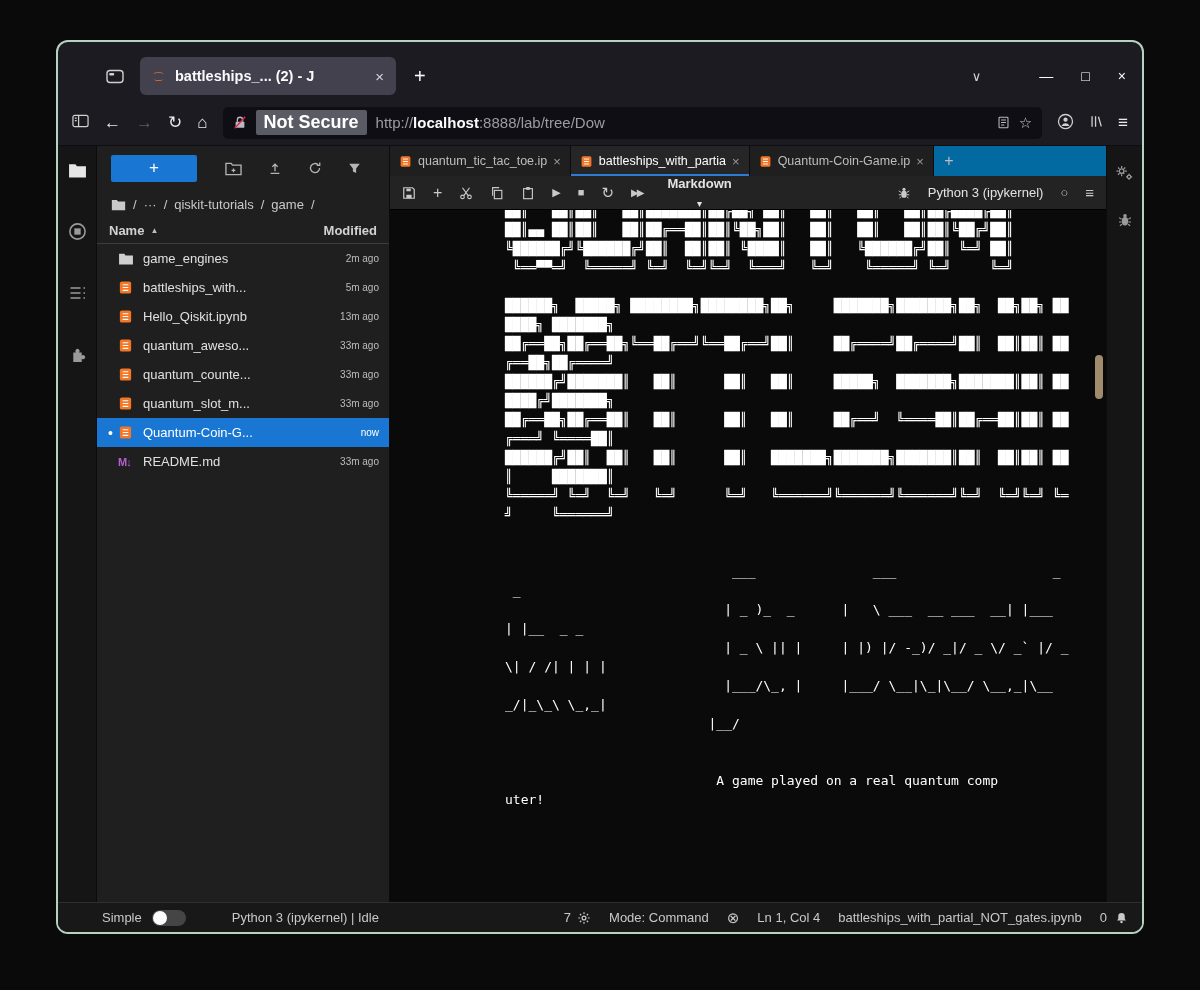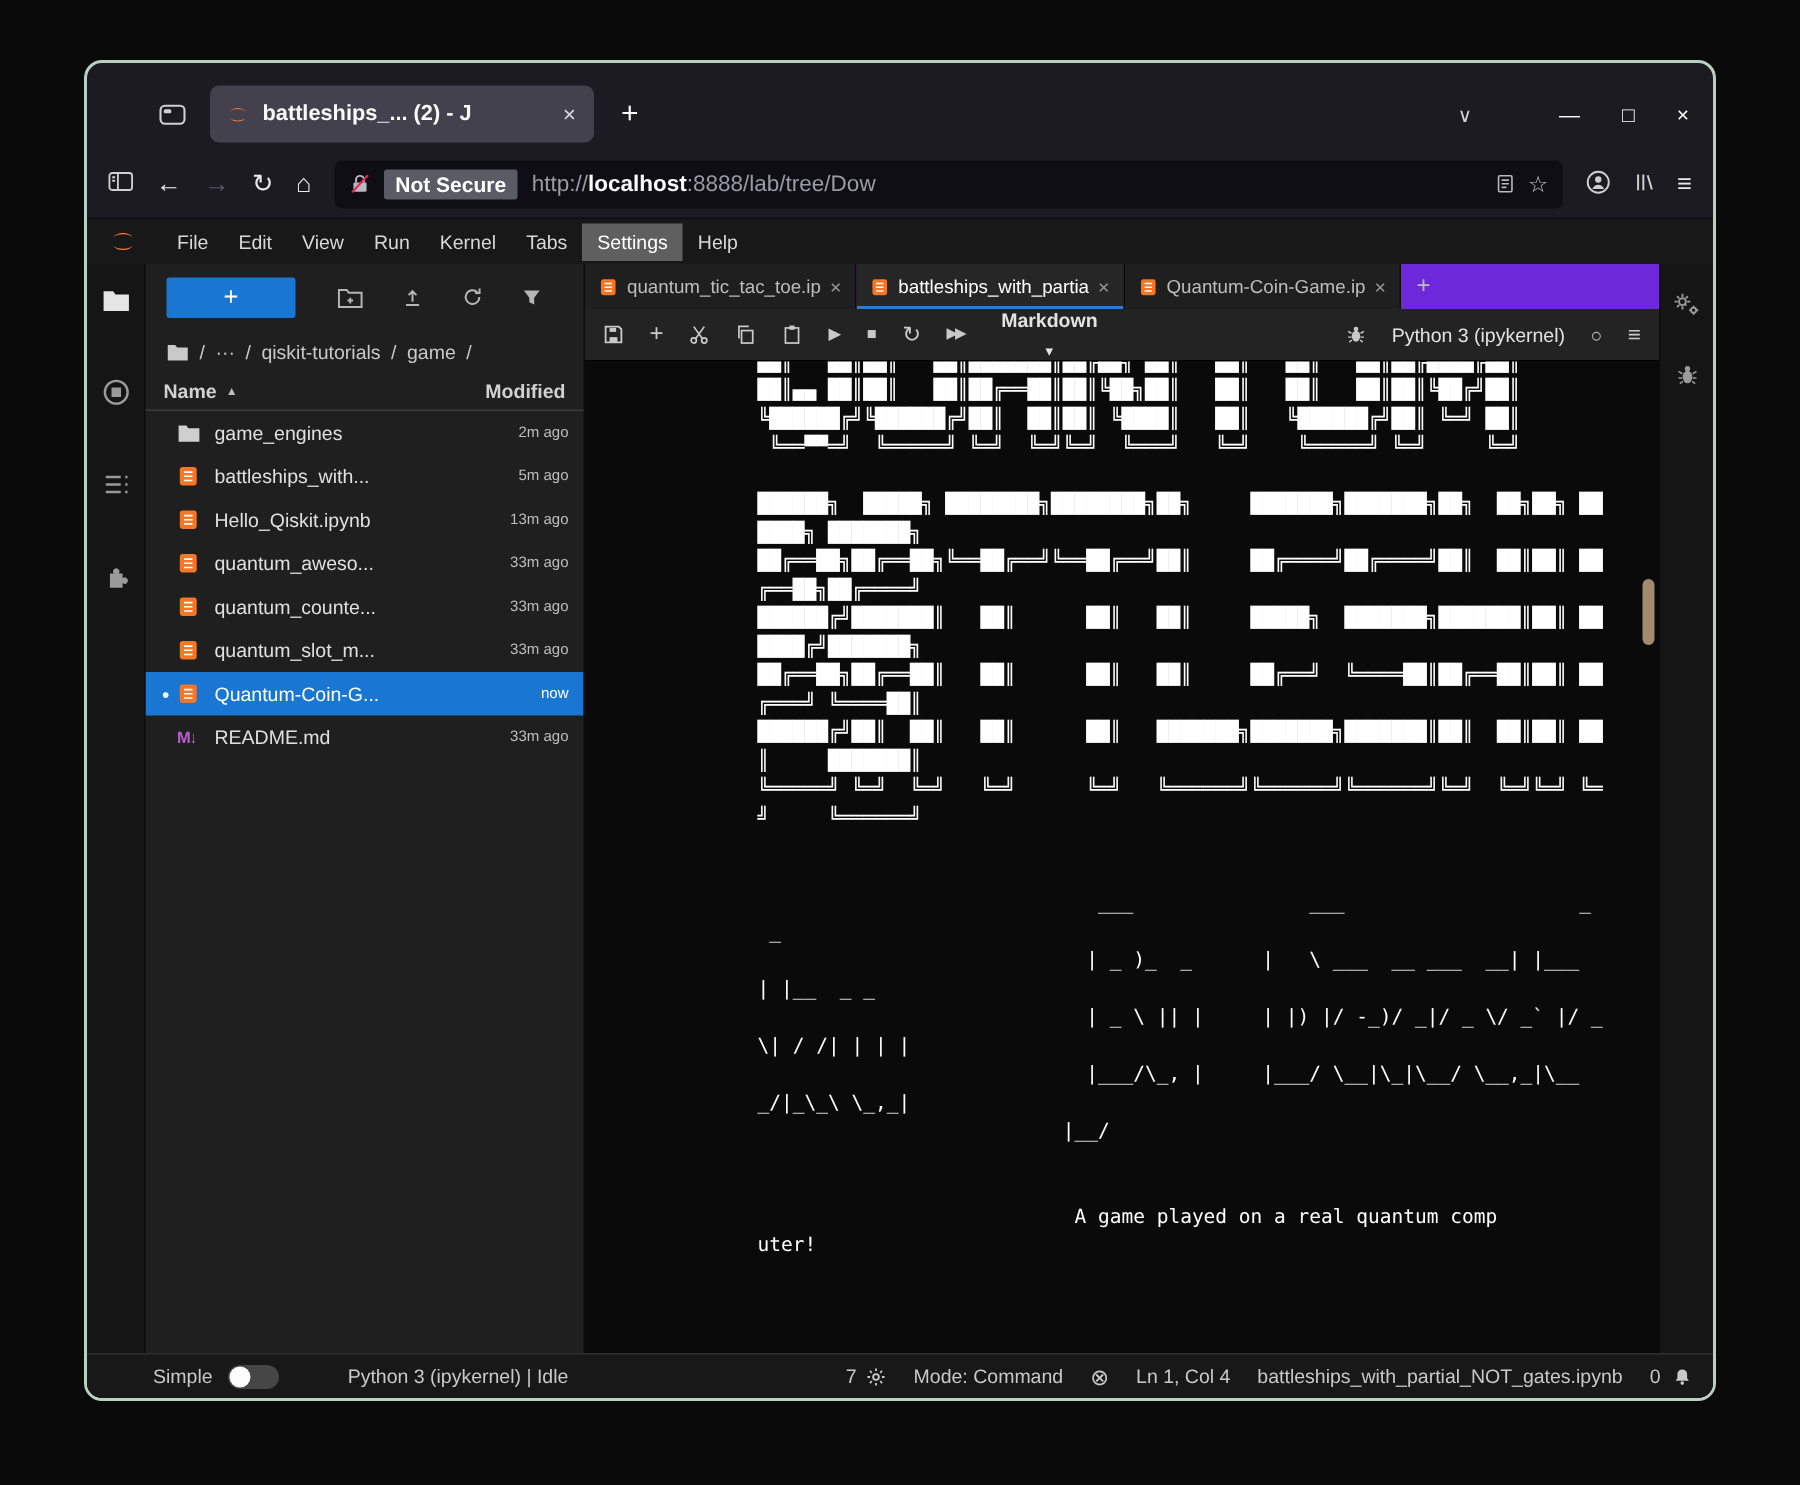--- a/index.html
+++ b/index.html
@@ -19,21 +19,21 @@
   .sp { flex:1; }
   .tchev { color:#d4d4dc; margin-right:30px; font-size:13px; }
   .wc { color:#fbfbfe; margin-left:28px; font-size:14px; }
 
   
   .navbar { flex:0 0 46px; display:flex; align-items:center; padding:0 14px; gap:15px; border-bottom:1px solid #0e0d13; }
   .nav-ic { color:#e8e8f0; font-size:17px; line-height:1; }
   .nav-ic.disabled { color:#5c5b66; }
   .urlbar { flex:1; min-width:0; height:32px; background:#0f0e14; border-radius:5px;
             display:flex; align-items:center; padding:0 10px; gap:9px; }
-  .chip { background:#5b5b66; color:#ffffff; font-size:14px; font-weight:700; padding:2px 8px; border-radius:2px; white-space:nowrap; }
+  .chip { background:#5b5b66; color:#ffffff; font-size:18px; font-weight:700; padding:2px 8px; border-radius:2px; white-space:nowrap; }
   .url { font-size:15px; color:#9b9ba4; white-space:nowrap; overflow:hidden; min-width:0; flex:1; }
   .url .host { color:#fbfbfe; font-weight:700; }
   .star { color:#c9c9d2; font-size:15px; }
 
   
   .jlab { flex:1; min-height:0; display:flex; flex-direction:column; background:#181818; }
   .menubar { flex:0 0 30px; display:flex; align-items:center; padding-left:12px; color:#d8d8d8; font-size:13px; }
   .jlogo-main { width:26px; height:18px; margin-right:12px; display:flex; }
   .mi { padding:5px 10px; }
   .mi.active { background:#5f5f5f; color:#fff; }
@@ -58,21 +58,21 @@
   .fb-row { height:29px; display:flex; align-items:center; padding:0 10px 0 6px; color:#e0e0e0; font-size:13px; }
   .dirty { flex:0 0 15px; text-align:center; color:#fff; font-size:14px; }
   .fi { flex:0 0 18px; display:flex; align-items:center; margin-right:7px; }
   .fname { flex:1; white-space:nowrap; overflow:hidden; }
   .ftime { color:#bdbdbd; font-size:10px; margin-left:8px; white-space:nowrap; }
   .fb-row.selected { background:#1976d2; color:#fff; }
   .fb-row.selected .ftime { color:#fff; }
   .md-glyph { color:#b65fd0; font-weight:700; font-size:11px; letter-spacing:-1px; }
 
   .main { flex:1; min-width:0; display:flex; flex-direction:column; background:#0a0a0a; }
-  .dock { flex:0 0 30px; background:#6d28d9; display:flex; align-items:stretch; }
+  .dock { flex:0 0 30px; background:#0369a1; display:flex; align-items:stretch; }
   .dtab { display:flex; align-items:center; gap:6px; padding:0 9px; background:#1f1f1f;
           border-right:1px solid #0c0c0c; color:#bdbdbd; font-size:12.5px; max-width:218px; }
   .dtab .dlabel { white-space:nowrap; overflow:hidden; }
   .dtab.active { background:#262626; color:#fff; box-shadow:inset 0 -2px 0 #2e7bd6; }
   .dclose { color:#9a9a9a; font-size:13px; }
   .dock-add { width:30px; display:flex; align-items:center; justify-content:center; color:#bdbdbd; font-size:16px; }
 
   .nbtoolbar { flex:0 0 34px; background:#232323; display:flex; align-items:center; padding:0 12px; gap:17px;
                border-bottom:1px solid #000; color:#c9c9c9; }
   .ti { display:flex; align-items:center; font-size:13px; line-height:1; }
@@ -174,36 +174,20 @@
     <span class="nav-ic">
       <svg width="14" height="15" viewBox="0 0 16 16" stroke="#d0d0d0" stroke-width="1.5" fill="none">
             <path d="M3.5 2v12M7.5 2v12M10.8 2.6l3.2 11"></path>
           </svg>
     </span>
     <span class="nav-ic">≡</span>
   </div>
 
   <div class="jlab">
 
-    <div class="menubar">
-      <span class="jlogo-main">
-        <svg width="24" height="18" viewBox="0 0 24 24">
-              <path d="M3.5 15.5c2.8 3.8 14.2 3.8 17 0-2.2 5.5-14.8 5.5-17 0z" fill="#f37726"></path>
-              <path d="M3.5 8.5c2.8-3.8 14.2-3.8 17 0-2.2-5.5-14.8-5.5-17 0z" fill="#f37726"></path>
-            </svg>
-      </span>
-      <span class="mi">File</span>
-      <span class="mi">Edit</span>
-      <span class="mi">View</span>
-      <span class="mi">Run</span>
-      <span class="mi">Kernel</span>
-      <span class="mi">Tabs</span>
-      <span class="mi active">Settings</span>
-      <span class="mi">Help</span>
-    </div>
 
     <div class="jbody">
 
       <div class="activitybar">
         <span style="display:flex">
           <svg width="19" height="16" viewBox="0 0 18 15">
                 <path d="M1 2h6l1.5 2H17v10.5H1z" fill="#e6e6e6"></path>
               </svg>
         </span>
         <span style="display:flex">

